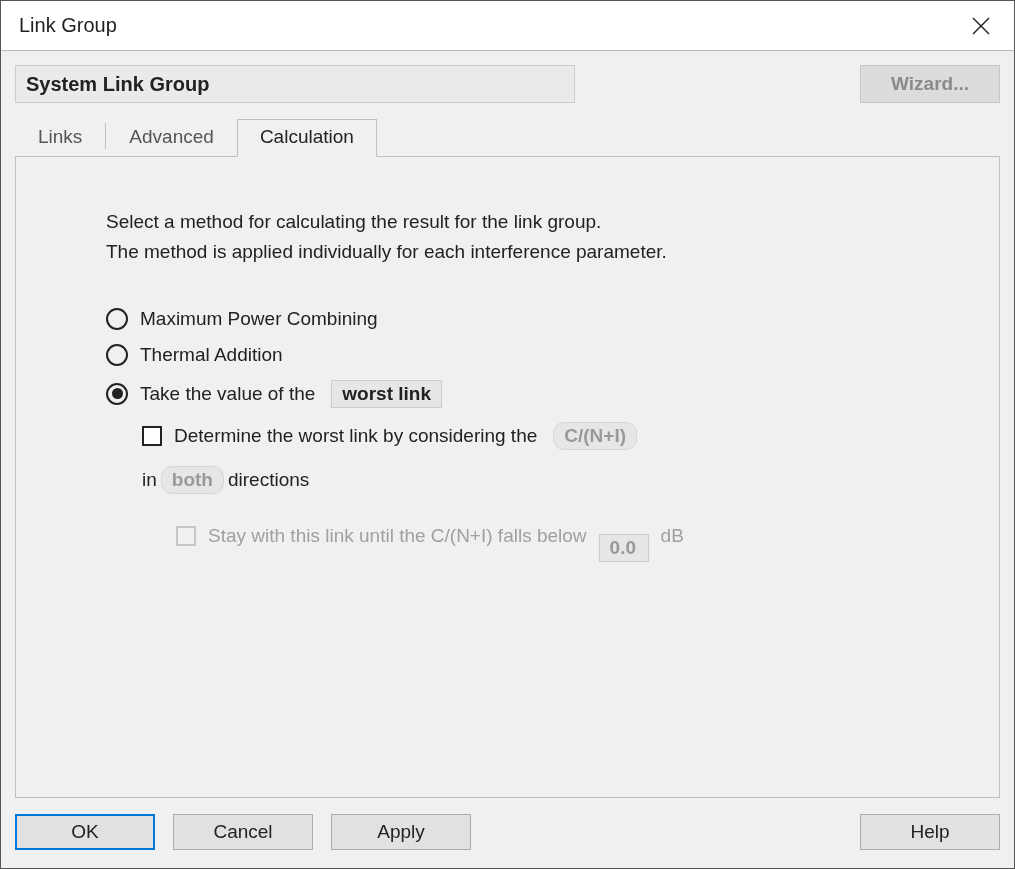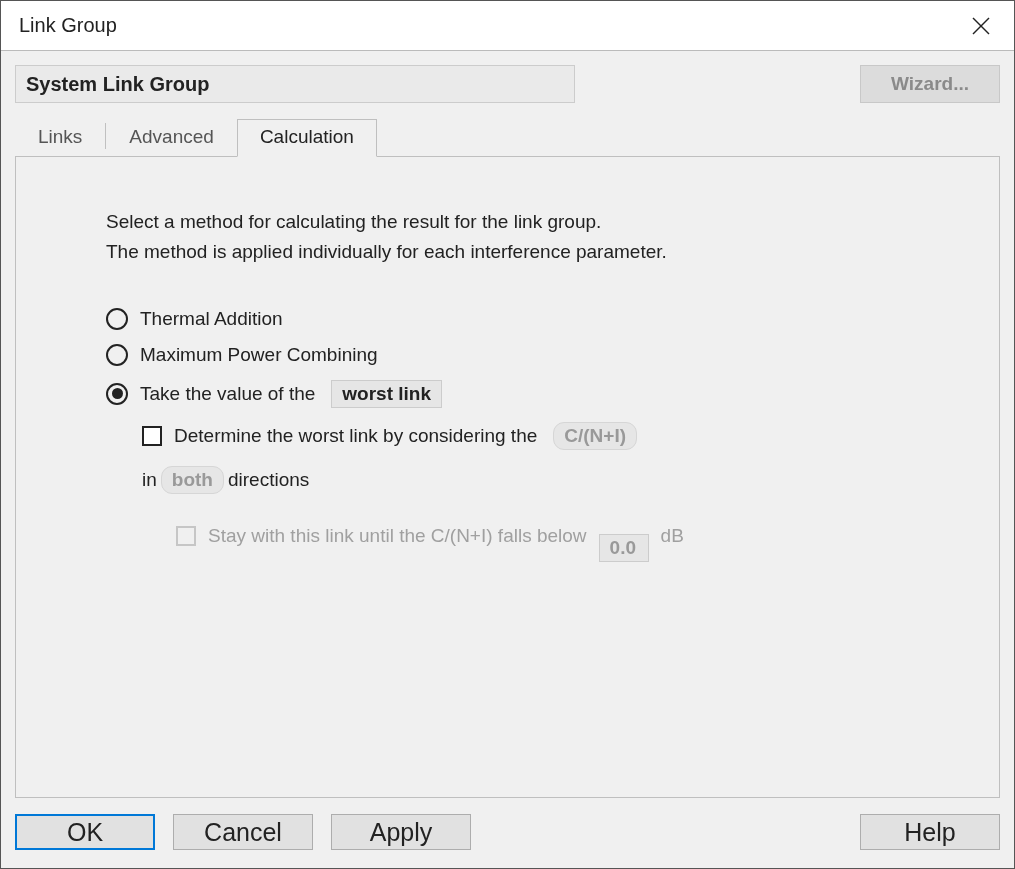--- a/index.html
+++ b/index.html
@@ -185,21 +185,21 @@
 
   .footer {
     display: flex; align-items: center; gap: 18px;
     padding: 16px 14px 18px 14px;
     background: #f0f0f0;
   }
   .btn {
     width: 140px; height: 36px;
     background: #e1e1e1;
     border: 1px solid #adadad;
-    font-size: 25px;
+    font-size: 19px;
     cursor: pointer;
     text-align: center;
     line-height: 34px;
   }
   .btn.primary { border: 2px solid #0078d7; line-height: 32px; }
   .spacer { flex: 1; }
 </style>
 </head>
 <body>
 
@@ -231,26 +231,26 @@
 
     <div class="tab-panel">
 
       <div class="instruction">
         <div>Select a method for calculating the result for the link group.</div>
         <div>The method is applied individually for each interference parameter.</div>
       </div>
 
       <div class="radio-row">
         <span class="radio"></span>
-        <span>Thermal Addition</span>
+        <span>Maximum Power Combining</span>
       </div>
 
       <div class="radio-row">
         <span class="radio"></span>
-        <span>Maximum Power Combining</span>
+        <span>Thermal Addition</span>
       </div>
 
       <div class="radio-row">
         <span class="radio checked"></span>
         <span>Take the value of the</span>
         <span class="inline-select">worst link</span>
       </div>
 
       <div class="sub">
         <div class="check-row">

